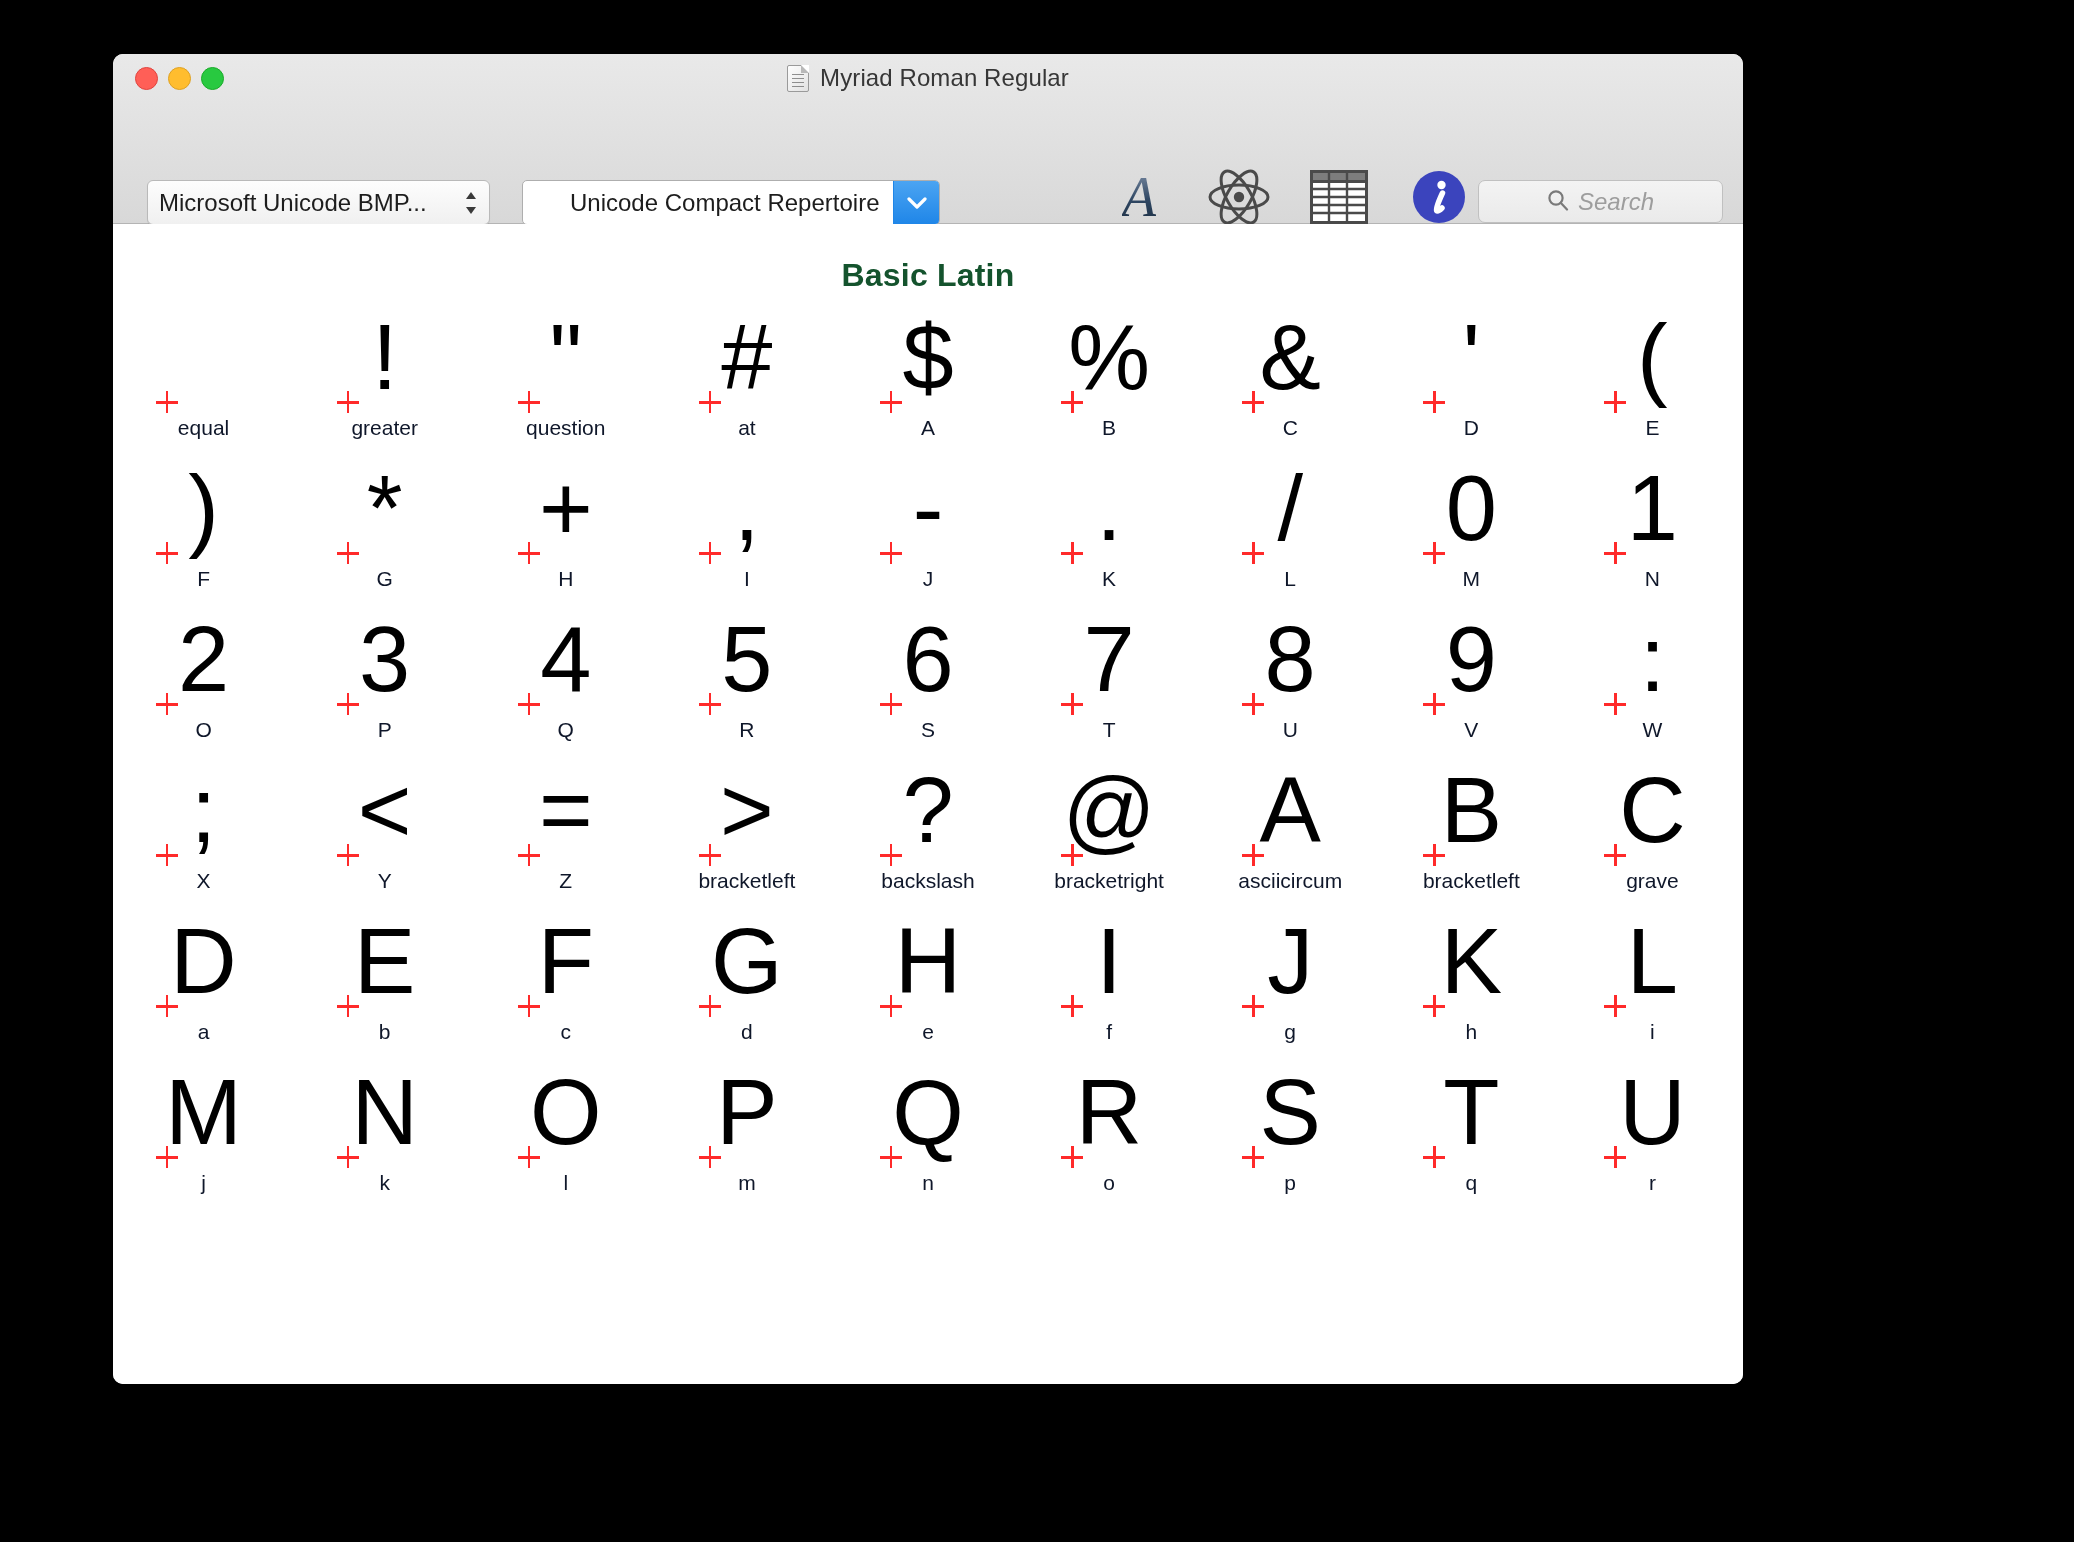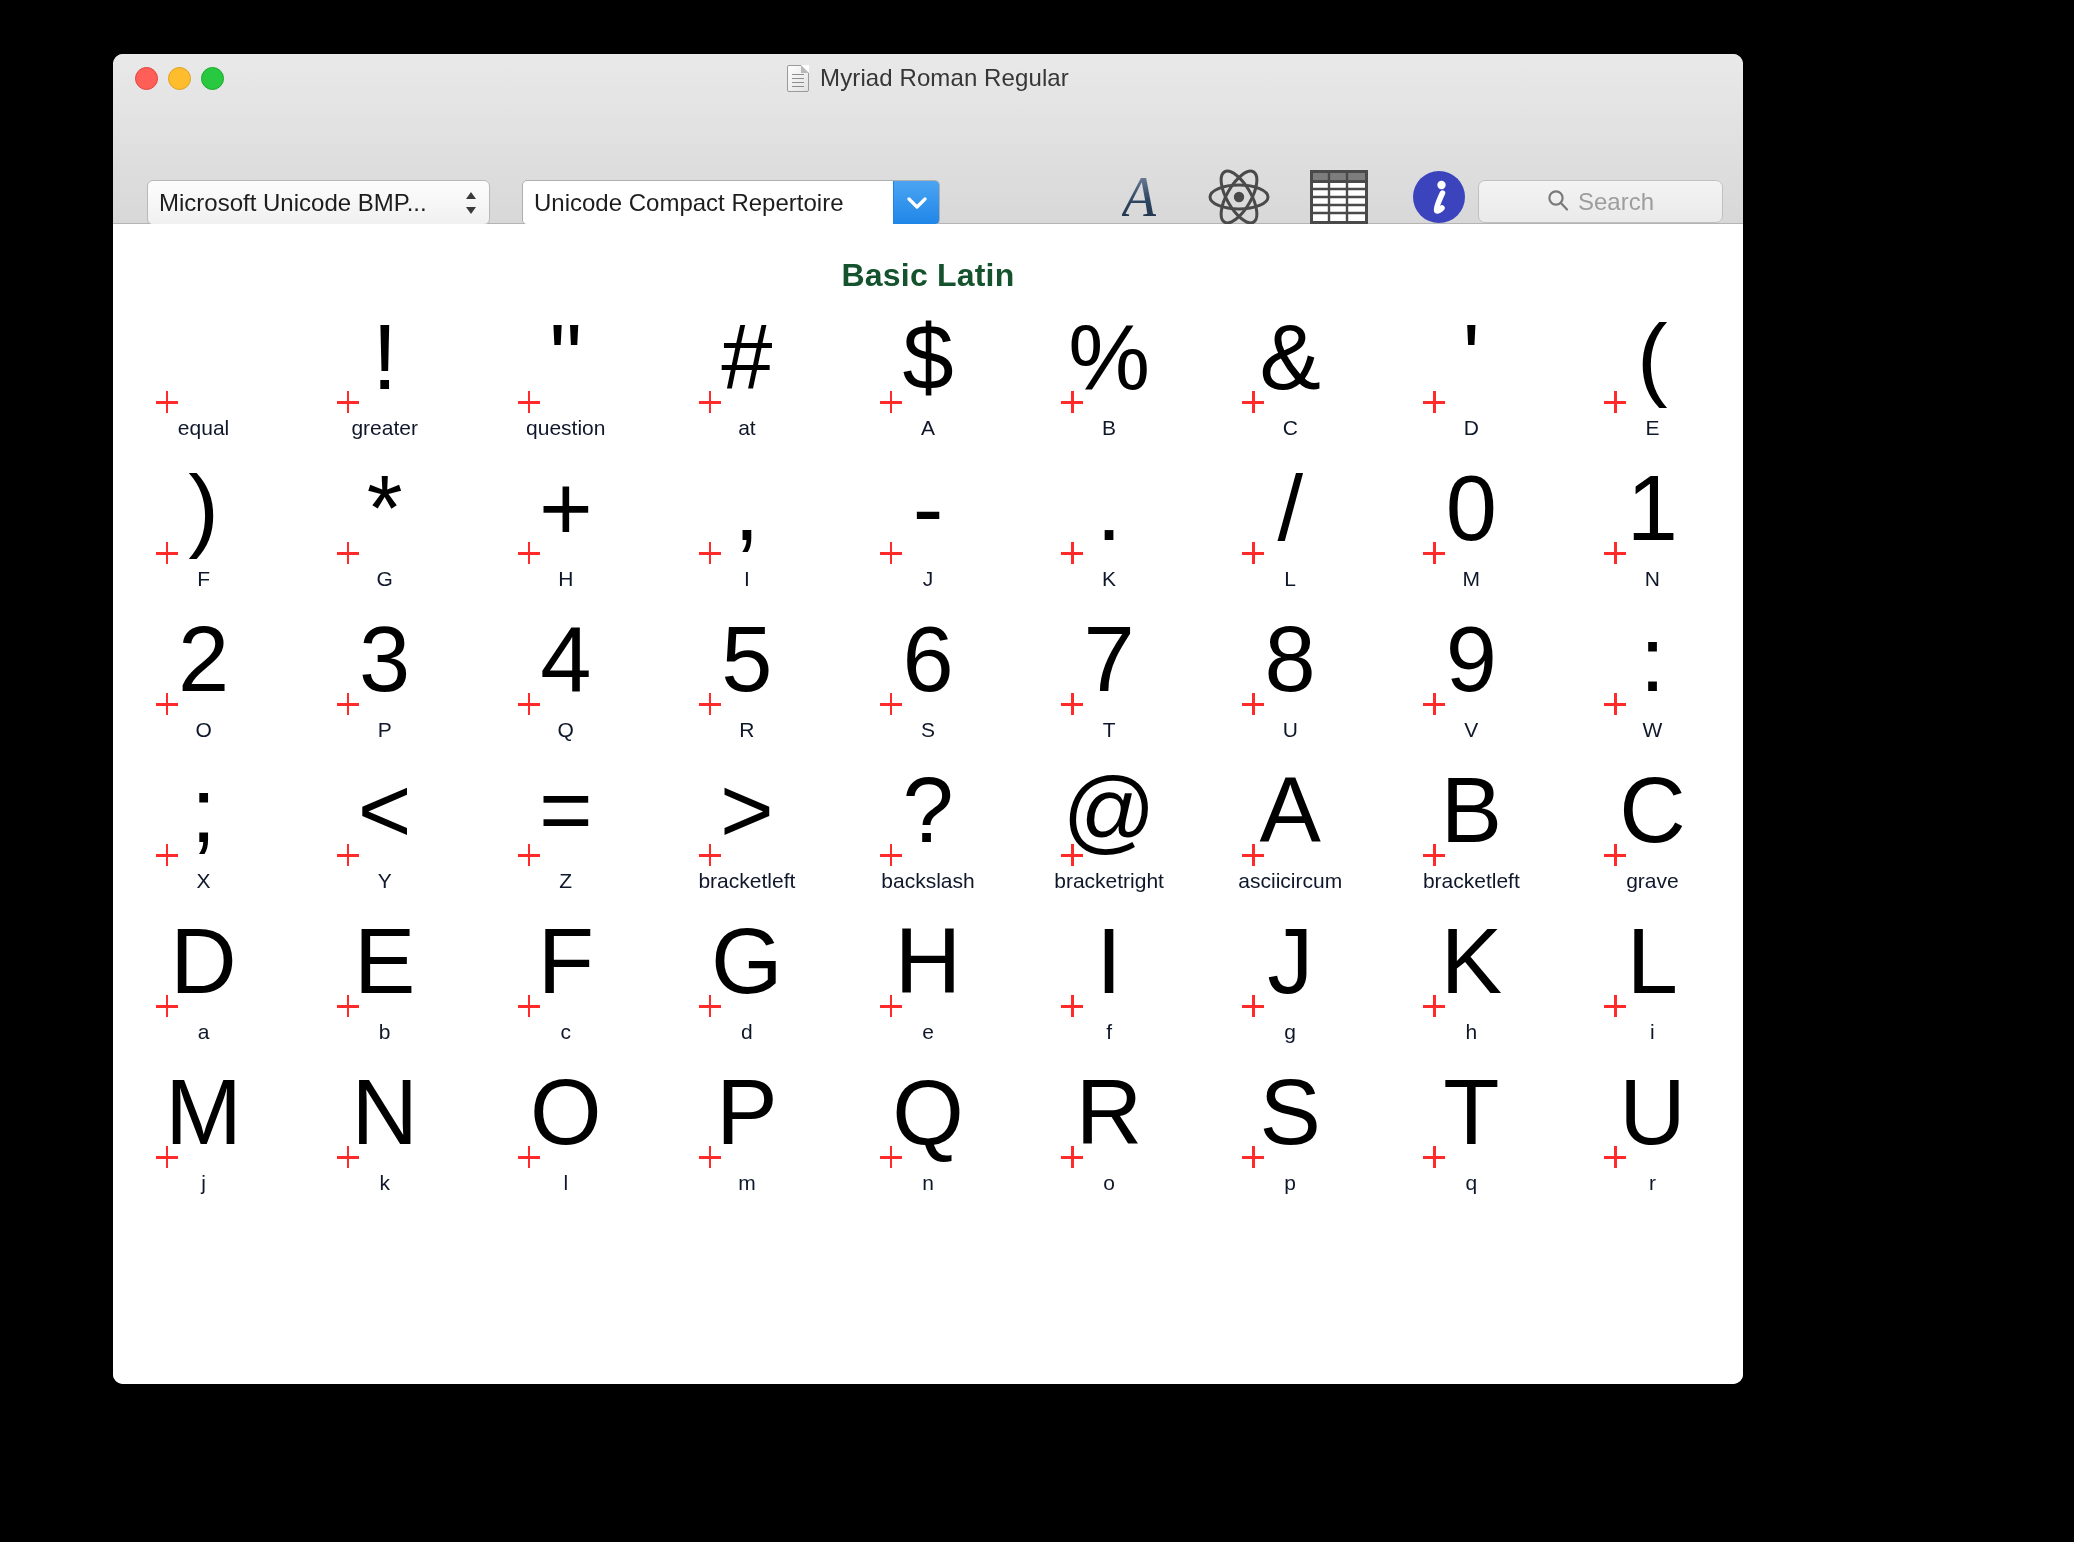--- a/index.html
+++ b/index.html
@@ -151,20 +151,21 @@
     width: 418px;
     height: 45px;
     box-sizing: border-box;
     background: #ffffff;
     border: 1px solid #aeaeae;
     border-radius: 5px;
     display: flex;
     align-items: center;
     position: relative;
     overflow: hidden;
+    padding-left: 36px;
   }
   #block-combo .cval {
     font-size: 24px;
     color: #1d1d1d;
     padding-left: 11px;
     white-space: nowrap;
   }
   #block-arrow {
     position: absolute;
     right: 0; top: 0; bottom: 0;
@@ -221,20 +222,21 @@
     color: transparent;
   }
 
   
   #search-group {
     position: absolute;
     right: 20px;
     top: 72px;
     width: 245px;
     text-align: center;
+    font-style: italic;
   }
   #search-field {
     width: 245px;
     height: 43px;
     box-sizing: border-box;
     border: 1px solid #c0c0c0;
     border-radius: 7px;
     background: linear-gradient(to bottom,#f3f3f3 0%,#eaeaea 100%);
     display: flex;
     align-items: center;

